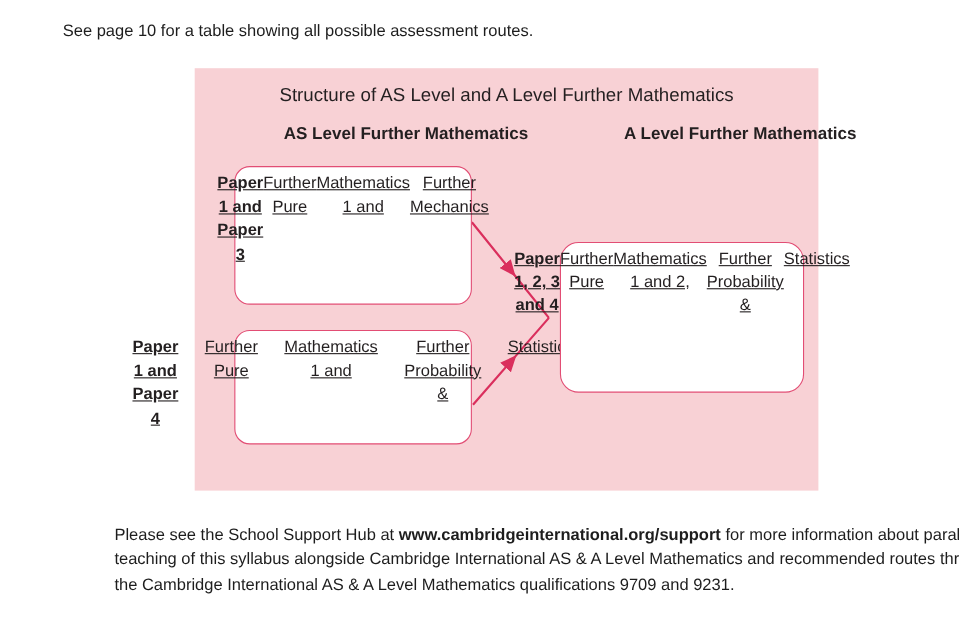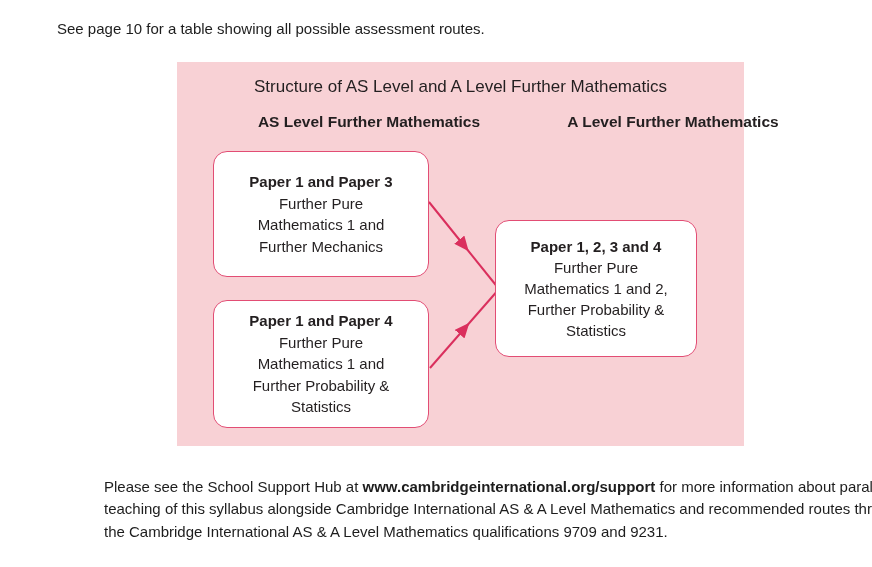--- a/index.html
+++ b/index.html
@@ -34,29 +34,30 @@
     position:absolute;top:51px;transform:translateX(-50%);
     font-size:15.5px;font-weight:bold;white-space:nowrap;color:var(--text);margin-left:47px;
   }
   .col-header.as{left:145px;}
   .col-header.al{left:449px;}
   .route-box{
     position:absolute;
     background:#ffffff;
     border:1.5px solid var(--box-border);
     border-radius:14px;
-    display:flex;flex-direction:column;justify-content:center;
+    display:flex;flex-direction:row;justify-content:center;
     text-align:center;
     font-size:15px;line-height:21.5px;
     padding:4px 8px;
+    text-decoration:underline;
   }
   .route-box .box-title{font-weight:bold;}
   .box-a{left:36px;top:89px;width:216px;height:126px;}
-  .box-b{left:36px;top:238px;width:216px;height:128px;}
-  .box-c{left:318px;top:158px;width:202px;height:137px;line-height:21px;}
+  .box-b{left:36px;top:238px;width:216px;height:104px;gap:24px;}
+  .box-c{left:332px;top:158px;width:222px;height:137px;line-height:21px;border-radius:17px;}
   .arrows{
     position:absolute;left:0;top:0;width:567px;height:384px;
     pointer-events:none;
   }
   .arrows polyline{
     fill:none;stroke:var(--arrow);stroke-width:2;
   }
   .arrows marker path{fill:var(--arrow);}
   .footer{
     position:absolute;left:57px;top:476px;width:815px;

